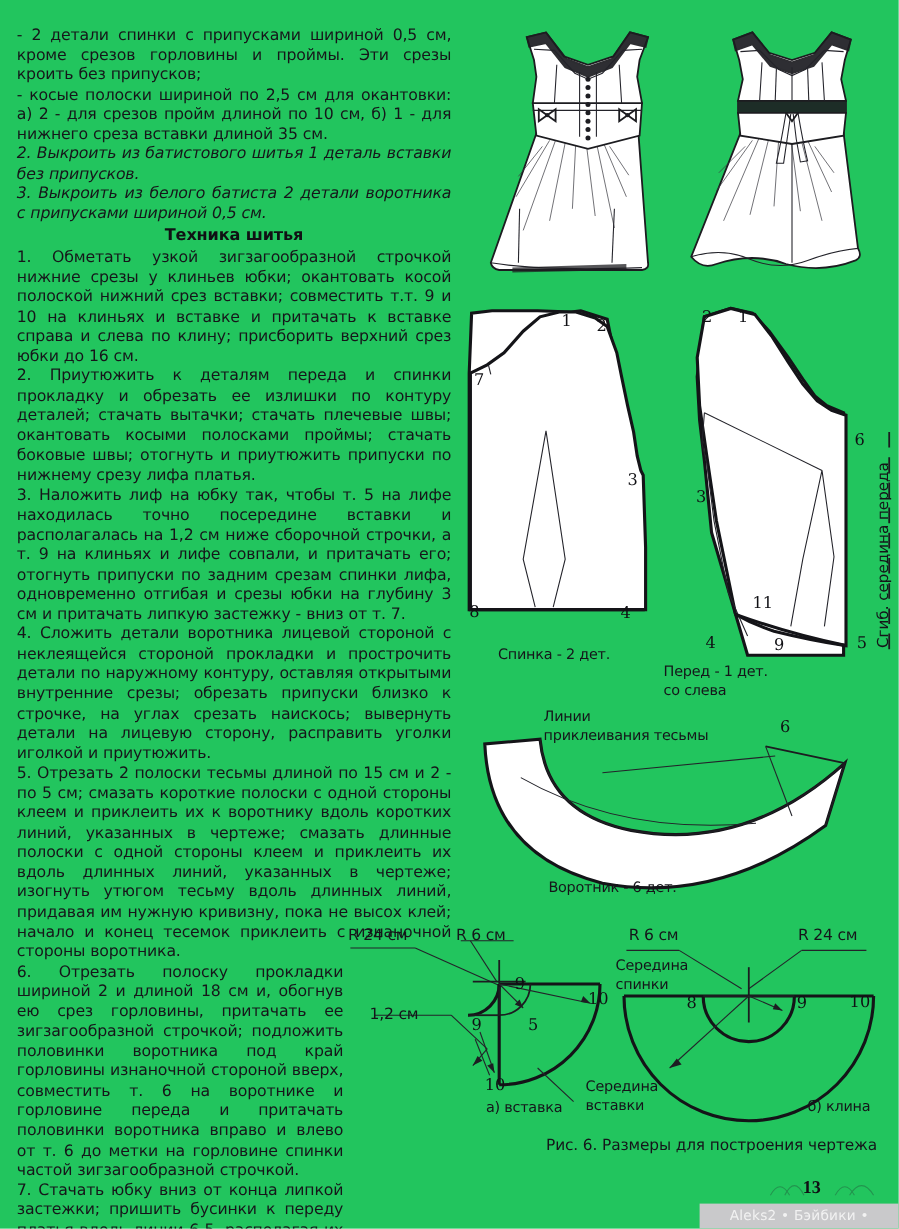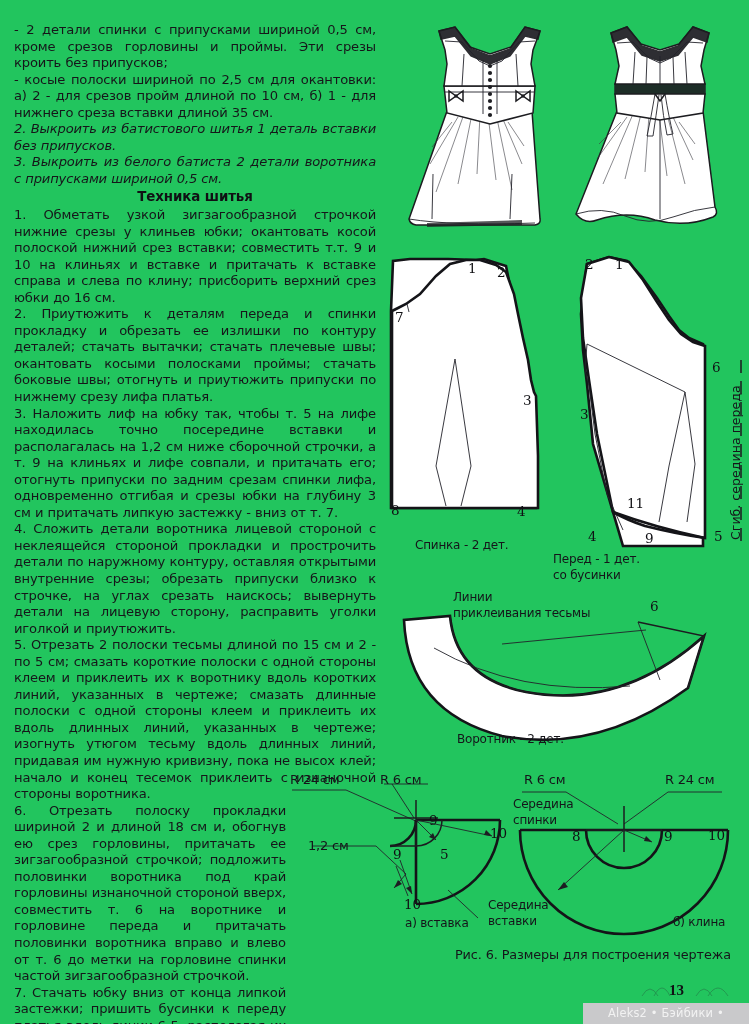--- a/index.html
+++ b/index.html
@@ -293,21 +293,21 @@
   </div>
   <span class="num" style="left:585px; top:256px;">2</span>
   <span class="num" style="left:615px; top:256px;">1</span>
   <span class="num" style="left:580px; top:406px;">3</span>
   <span class="num" style="left:712px; top:359px;">6</span>
   <span class="num" style="left:627px; top:495px;">11</span>
   <span class="num" style="left:588px; top:528px;">4</span>
   <span class="num" style="left:645px; top:530px;">9</span>
   <span class="num" style="left:714px; top:528px;">5</span>
   <span class="dlabel" style="left:553px; top:552px;">Перед - 1 дет.</span>
-  <span class="dlabel" style="left:553px; top:568px;">со бусинки</span>
+  <span class="dlabel" style="left:553px; top:568px;">со слева</span>
   <span class="vertlabel" style="left:728px; top:540px;">Сгиб. середина переда</span>
 
   <div class="svgbox" style="left:735px; top:360px;">
     <svg width="12" height="186" viewBox="0 0 12 186">
       <path class="ink-med" stroke-dasharray="13 8" d="M6,0 L6,186"></path>
     </svg>
   </div>
 
   <div class="svgbox" style="left:398px; top:592px;">
     <svg width="348" height="150" viewBox="0 0 348 150">
@@ -320,21 +320,21 @@
       <path class="ink-med" d="M240,30 L306,44 L290,96"></path>
       <path class="ink-thin" d="M240,30 L262,88"></path>
 
       <path class="ink-thin" d="M104,52 L248,38"></path>
       <path class="ink-thin" d="M36,56 Q120,104 232,94"></path>
     </svg>
   </div>
   <span class="dlabel" style="left:453px; top:590px;text-align:right;">Линии</span>
   <span class="dlabel" style="left:453px; top:606px;">приклеивания тесьмы</span>
   <span class="num" style="left:650px; top:598px;">6</span>
-  <span class="dlabel" style="left:457px; top:732px;">Воротник - 2 дет.</span>
+  <span class="dlabel" style="left:457px; top:732px;">Воротник - 6 дет.</span>
 
   <div class="svgbox" style="left:288px; top:778px;">
     <svg width="200" height="150" viewBox="0 0 200 150">
 
       <path class="ink-thin" d="M4,12 L58,12"></path>
       <path class="ink-thin" d="M58,12 L130,44"></path>
       <path class="ink-thin" d="M24,68 L88,68"></path>
       <path class="ink-thin" d="M88,68 L118,96"></path>
       <path class="ink-thin" d="M104,6 L126,40"></path>
       <path class="ink-thin" d="M96,6 L140,6"></path>

